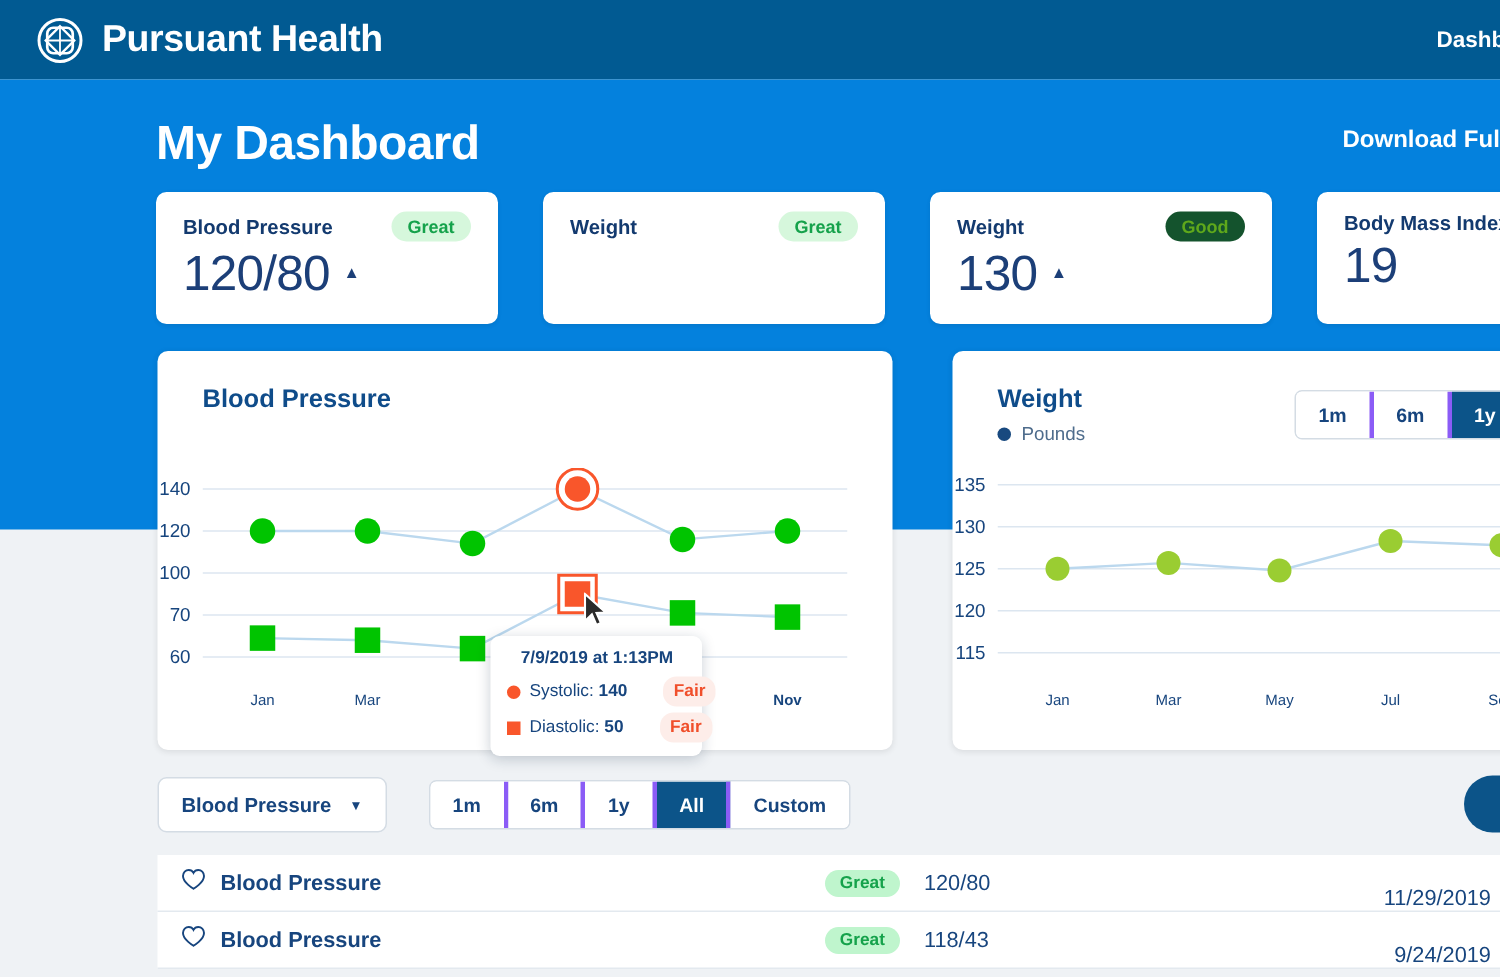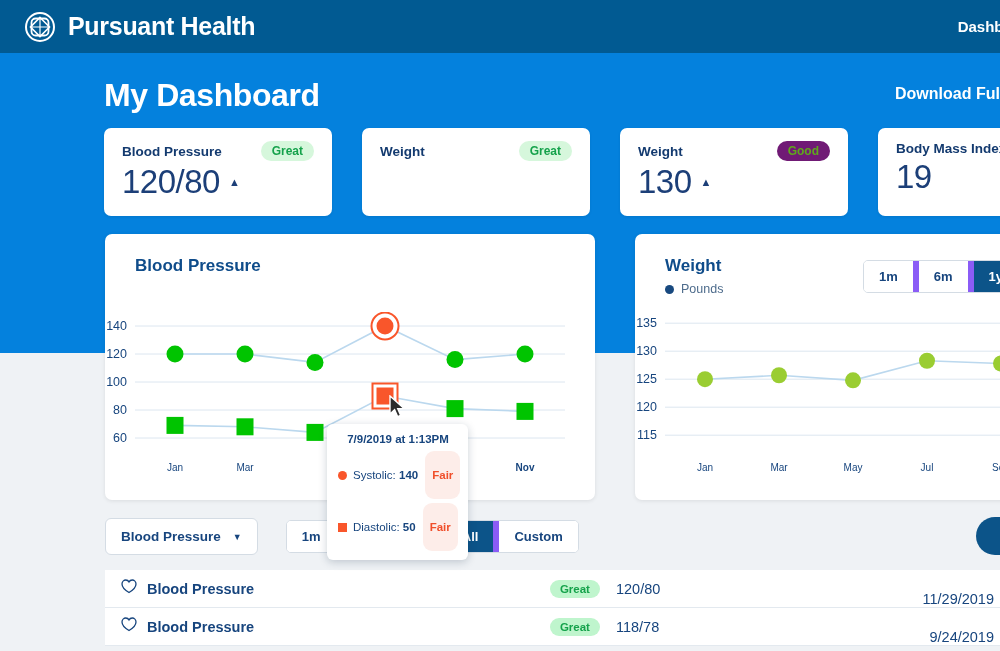--- a/index.html
+++ b/index.html
@@ -54,21 +54,21 @@
   }
   .stat-head { display: flex; align-items: center; justify-content: space-between; }
   .stat-label {
     color: #133A6F; font-size: 13.5px; font-weight: bold; white-space: nowrap;
   }
   .badge {
     font-size: 12px; font-weight: bold; border-radius: 11px;
     padding: 3px 11px; white-space: nowrap;
   }
   .badge-great { color: #13А04A; color: #15A24B; background: #D6F7DC; }
-  .badge-good  { color: #5FA81B; background: #701a75; }
+  .badge-good  { color: #5FA81B; background: #14532d; }
   .stat-value-row { display: flex; align-items: center; margin-top: 2px; }
   .stat-value {
     color: #1C3F78; font-size: 33px; font-weight: 300; letter-spacing: -0.5px;
     white-space: nowrap;
   }
   .tri { margin-left: 9px; font-size: 11px; color: #1C3F78; line-height: 1; }
   .tri-up::before  { content: "\25B2"; }
   .tri-down::before{ content: "\25BC"; }
 
   
@@ -89,21 +89,21 @@
   .legend-dot { width: 9px; height: 9px; border-radius: 50%; background: #18497F; }
   .legend-text { color: #4E6C8C; font-size: 12.5px; }
 
   .range-toggle {
     position: absolute; top: 26px; left: 228px;
     display: flex; border: 1px solid #D4DCE4; border-radius: 5px;
     overflow: hidden; background: #ffffff;
   }
   .range-btn {
     font-size: 13px; font-weight: bold; color: #17457E;
-    padding: 8px 15px; border-right: 6px solid #8b5cf6;
+    padding: 8px 15px; border-right: 3px solid #8b5cf6;
     white-space: nowrap; background: #ffffff;
   }
   .range-btn:last-child { border-right: none; }
   .range-btn.active { background: #0C5489; color: #ffffff; }
 
   .plot { position: absolute; }
   .ytick {
     position: absolute; color: #17457E; font-size: 12.5px;
     text-align: right; transform: translateY(-50%);
   }
@@ -122,21 +122,21 @@
     color: #17457E; font-size: 11.5px; font-weight: bold;
     text-align: center; margin-bottom: 6px; white-space: nowrap;
   }
   .tt-row { display: flex; align-items: center; margin-top: 4px; white-space: nowrap; }
   .tt-mark { width: 9px; height: 9px; background: #F9562B; flex: 0 0 9px; }
   .tt-mark.circle { border-radius: 50%; }
   .tt-label { color: #17457E; font-size: 11.5px; margin-left: 6px; }
   .tt-label b { font-weight: bold; }
   .tt-status {
     color: #F04F2B; font-size: 11.5px; font-weight: bold;
-    background: #FDEDE9; border-radius: 9px; padding: 18px 7px; margin-left: 7px;
+    background: #FDEDE9; border-radius: 9px; padding: 4px 7px; margin-left: 24px;
   }
   .cursor-arrow { position: absolute; left: 389px; top: 395px; z-index: 45; }
 
   
   .filter-bar { position: absolute; top: 518px; left: 105px; display: flex; align-items: center; }
   .select-pill {
     display: flex; align-items: center; gap: 12px;
     border: 1px solid #D4DCE4; border-radius: 6px; background: #ffffff;
     padding: 10px 15px; color: #17457E; font-size: 13.5px; font-weight: bold;
     white-space: nowrap;
@@ -259,21 +259,21 @@
           <rect x="101.5" y="106.3" width="17" height="17" fill="#00C400"></rect>
           <rect x="171.5" y="111.9" width="17" height="17" fill="#00C400"></rect>
           <rect x="237.5" y="71.5" width="25" height="25" fill="#fff" stroke="#F9562B" stroke-width="2"></rect>
           <rect x="241.5" y="75.5" width="17" height="17" fill="#F9562B"></rect>
           <rect x="311.5" y="88.1" width="17" height="17" fill="#00C400"></rect>
           <rect x="381.5" y="90.9" width="17" height="17" fill="#00C400"></rect>
         </svg>
     </div>
     <div id="bp-yticks">
         <div class="ytick" style="left: -12px; width: 34px; top: 204px;">60</div>
-        <div class="ytick" style="left: -12px; width: 34px; top: 176px;">80</div>
+        <div class="ytick" style="left: -12px; width: 34px; top: 176px;">70</div>
         <div class="ytick" style="left: -12px; width: 34px; top: 148px;">100</div>
         <div class="ytick" style="left: -12px; width: 34px; top: 120px;">120</div>
         <div class="ytick" style="left: -12px; width: 34px; top: 92px;">140</div>
       </div>
     <div id="bp-xticks">
         <div class="xtick" style="left: 70px; top: 228px;">Jan</div>
         <div class="xtick" style="left: 140px; top: 228px;">Mar</div>
         <div class="xtick" style="left: 420px; top: 228px; font-weight: bold;">Nov</div>
       </div>
   </div>
@@ -376,18 +376,18 @@
       <span class="rec-date">11/29/2019</span>
     </div>
     <div class="record-row">
       <span class="heart-icon">
         <svg width="16" height="15" viewBox="0 0 16 15">
           <path d="M8 13.5 C8 13.5 1 9.4 1 5 C1 2.6 2.8 1 4.8 1 C6.2 1 7.4 1.8 8 2.9 C8.6 1.8 9.8 1 11.2 1 C13.2 1 15 2.6 15 5 C15 9.4 8 13.5 8 13.5 Z" fill="none" stroke="#17457E" stroke-width="1.3"></path>
         </svg>
       </span>
       <span class="rec-name">Blood Pressure</span>
       <span class="rec-badge">Great</span>
-      <span class="rec-value">118/78</span>
+      <span class="rec-value">118/43</span>
       <span class="rec-date">9/24/2019</span>
     </div>
   </div>
 
 </div>
 
 </body></html>

